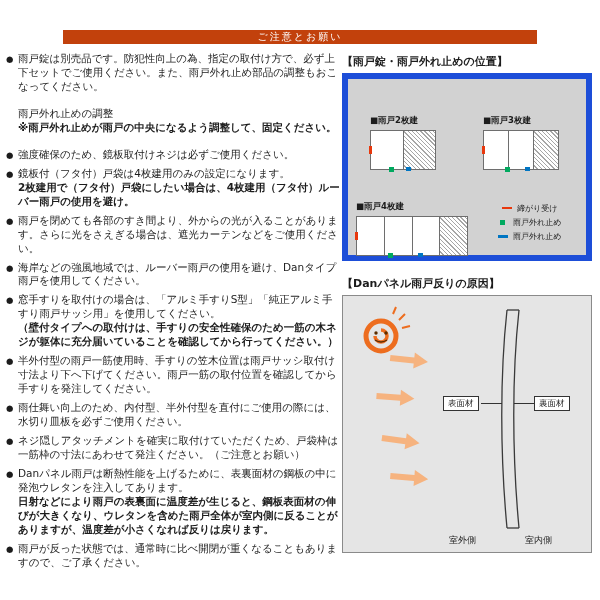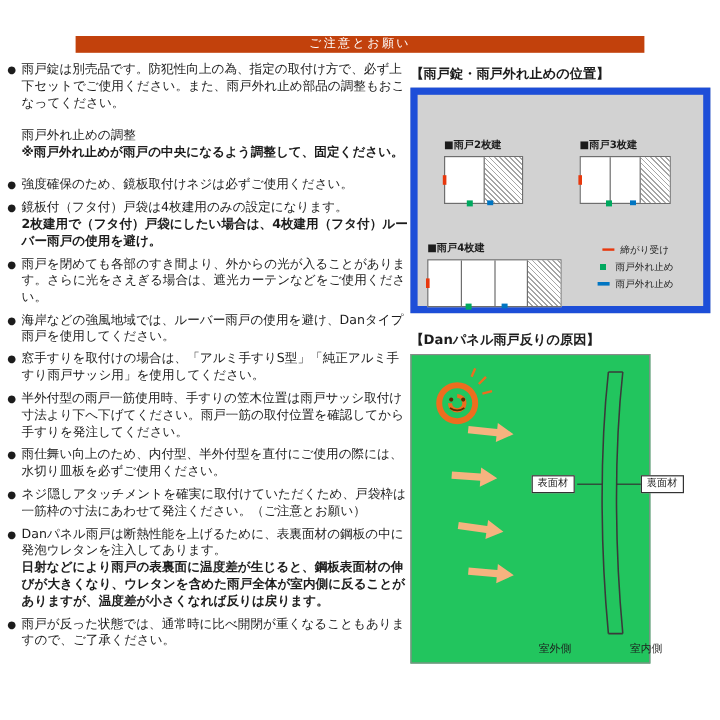--- a/index.html
+++ b/index.html
@@ -61,22 +61,22 @@
   .legend { position:absolute; left:150px; top:120px; }
   .legend-item { display:flex; align-items:center; margin-top:4px; height:10px;justify-content:center; }
   .sw { display:inline-block; }
   .sw-red   { width:10px; height:2px; background:var(--c-red,#e8380d);  margin-right:5px; }
   .sw-green { width:5px;  height:5px; background:var(--c-green,#00a95f); margin-left:2px; margin-right:8px; }
   .sw-blue  { width:10px; height:3px; background:var(--c-blue,#0075c2);  margin-right:5px; }
   .legend-label { font-size:8px; white-space:nowrap; }
 
   
   .warp-box {
-    position:relative; width:200px; height:258px;
-    background:#22c55e; border:1px solid #8a8a8a;
+    position:relative; width:250px; height:258px;
+    background:#e5e5e5; border:1px solid #8a8a8a;
   }
   .sun { position:absolute; left:10px; top:8px; }
   .sun-stroke { stroke:var(--c-sun,#ed6d1f); fill:none; }
   .sun-face-stroke { stroke:#5a2d00; fill:none; }
   .sun-face-fill { fill:#5a2d00; }
   .arrows { position:absolute; left:30px; top:50px; }
   .arrow-fill { fill:var(--c-arrow,#f6b37f); }
   .panel-svg { position:absolute; left:150px; top:8px; }
   .panel-line { stroke:#3a3a3a; stroke-width:1.3; fill:none; }
   .mat-box {
@@ -129,20 +129,24 @@
     <span class="note-text">雨戸を閉めても各部のすき間より、外からの光が入ることがあります。さらに光をさえぎる場合は、遮光カーテンなどをご使用ください。</span>
   </div>
   <div class="note-row">
     <span class="marker">●</span>
     <span class="note-text">海岸などの強風地域では、ルーバー雨戸の使用を避け、Danタイプ雨戸を使用してください。</span>
   </div>
   <div class="note-row">
     <span class="marker">●</span>
     <span class="note-text">窓手すりを取付けの場合は、「アルミ手すりS型」「純正アルミ手すり雨戸サッシ用」を使用してください。</span>
   </div>
+  <div class="note-row cont">
+    <span class="marker"></span>
+    <span class="note-text">（壁付タイプへの取付けは、手すりの安全性確保のため一筋の木ネジが躯体に充分届いていることを確認してから行ってください。）</span>
+  </div>
   <div class="note-row">
     <span class="marker">●</span>
     <span class="note-text">半外付型の雨戸一筋使用時、手すりの笠木位置は雨戸サッシ取付け寸法より下へ下げてください。雨戸一筋の取付位置を確認してから手すりを発注してください。</span>
   </div>
   <div class="note-row">
     <span class="marker">●</span>
     <span class="note-text">雨仕舞い向上のため、内付型、半外付型を直付にご使用の際には、水切り皿板を必ずご使用ください。</span>
   </div>
   <div class="note-row">
     <span class="marker">●</span>

